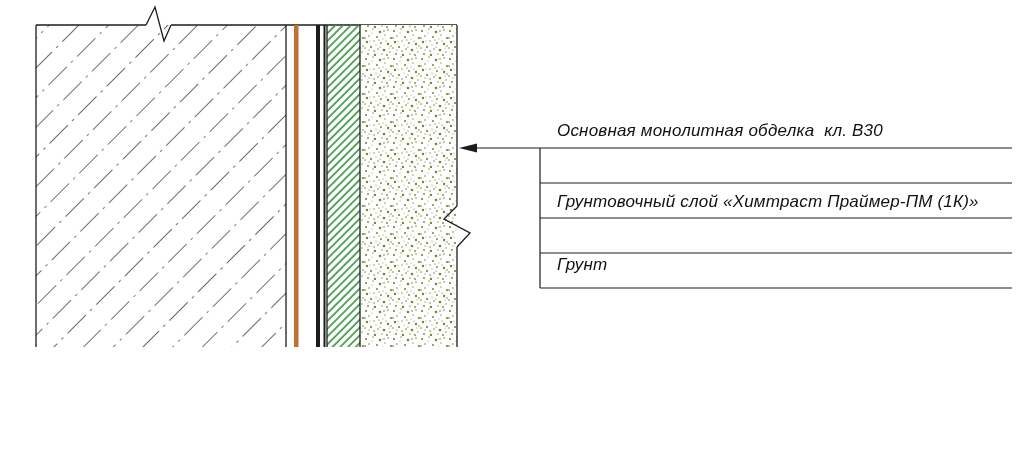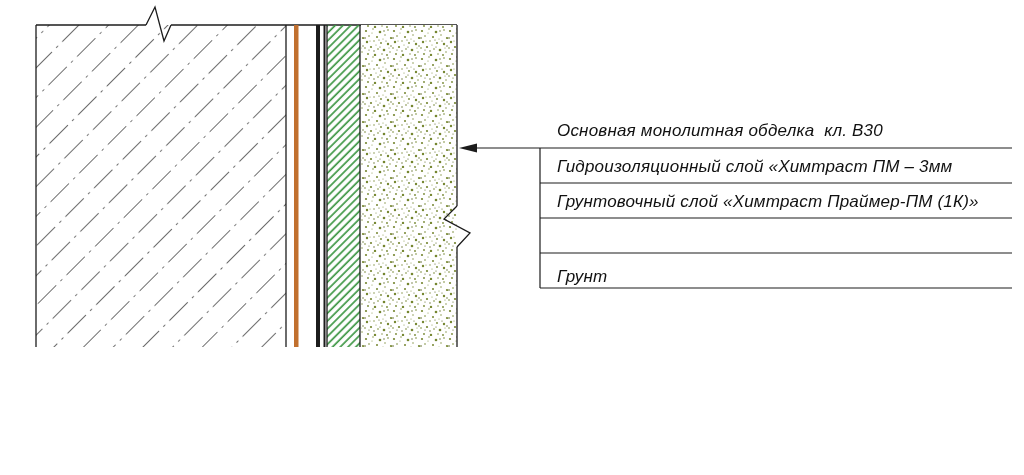--- a/index.html
+++ b/index.html
@@ -17,21 +17,21 @@
     font-size:17px;
     line-height:22px;
     color:#111111;
     white-space:pre;
     letter-spacing:0.2px;
   }
   .c1 { left:557px; top:120px; }
   .c2 { left:557px; top:156px; }
   .c3 { left:557px; top:191px; }
   .c4 { left:557px; top:226px; }
-  .c5 { left:557px; top:266px; }
+  .c5 { left:557px; top:254px; }
 </style>
 </head>
 <body>
 
 <div class="stage">
 
   <svg class="drawing" width="1024" height="475" viewBox="0 0 1024 475">
     <defs>
       <pattern id="soilHatch" width="21" height="40.5" patternUnits="userSpaceOnUse" patternTransform="rotate(45)">
         <line x1="10.5" y1="0" x2="10.5" y2="40.5" stroke="#5d5d5d" stroke-width="0.9" stroke-dasharray="26 6 2.5 6"></line>
@@ -129,17 +129,16 @@
         <line x1="540" y1="148" x2="1012" y2="148"></line>
         <line x1="540" y1="183" x2="1012" y2="183"></line>
         <line x1="540" y1="218" x2="1012" y2="218"></line>
         <line x1="540" y1="253" x2="1012" y2="253"></line>
         <line x1="540" y1="288" x2="1012" y2="288"></line>
       </g>
     </g>
   </svg>
 
   <div class="callout c1">Основная монолитная обделка  кл. В30</div>
-  <div class="callout c2">Гидроизоляционный слой «Химтраст ПМ – 3мм</div>
   <div class="callout c3">Грунтовочный слой «Химтраст Праймер-ПМ (1К)»</div>
   <div class="callout c5">Грунт</div>
 
 </div>
 
 </body></html>

